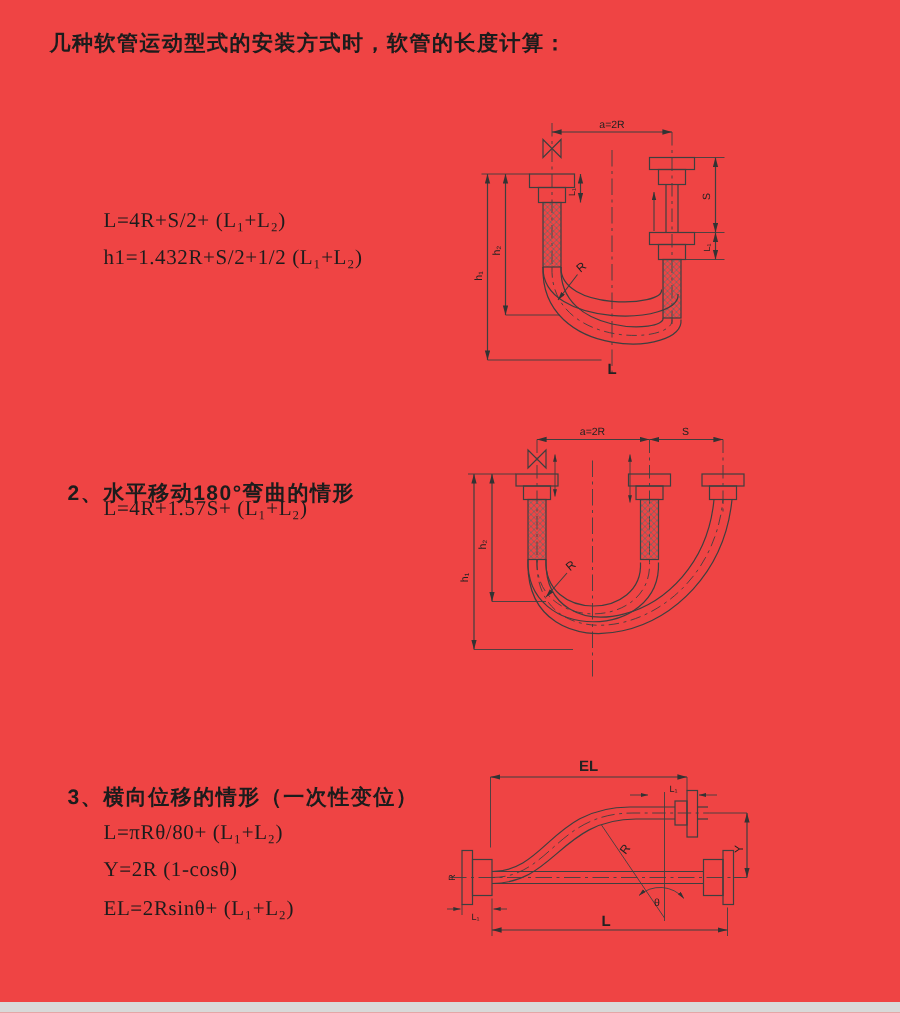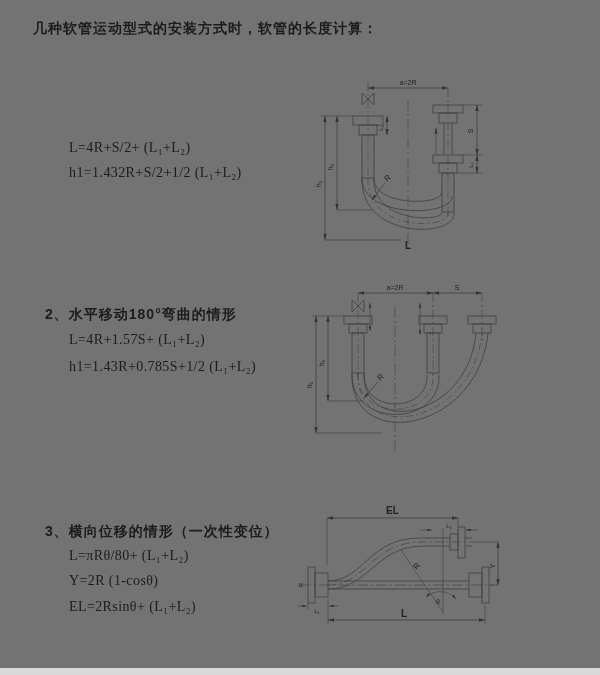--- a/index.html
+++ b/index.html
@@ -1,21 +1,21 @@
 <!DOCTYPE html>
 <html><head>
 <meta charset="utf-8">
 <style>
   html,body{margin:0;padding:0;}
   body{
     width:600px;height:675px;position:relative;background:#ffffff;
     font-family:"Liberation Sans","DejaVu Sans",sans-serif;color:#1c1c1c;
     overflow:hidden;
   }
-  .page{position:absolute;inset:0;background:#737373;}
+  .page{position:absolute;inset:0;background:#ef4444;}
   .doc-title{
     position:absolute;left:33px;top:20px;font-size:14px;font-weight:600;
     letter-spacing:1px;white-space:nowrap;
   }
   .sec-heading{
     position:absolute;left:45px;font-size:14px;font-weight:600;
     letter-spacing:1px;white-space:nowrap;
   }
   .formula{
     position:absolute;left:69px;font-size:14px;font-weight:400;
@@ -32,23 +32,22 @@
 </head>
 <body>
 
 <div class="page">
 
   <div class="doc-title">几种软管运动型式的安装方式时，软管的长度计算：</div>
 
   <div class="formula" style="top:140px">L=4R+S/2+ (L₁+L₂)</div>
   <div class="formula" style="top:165px">h1=1.432R+S/2+1/2 (L₁+L₂)</div>
 
-  <div class="sec-heading" style="top:306px">2、水平移动180°弯曲的情形</div>
+  <div class="sec-heading" style="top:320px">2、水平移动180°弯曲的情形</div>
   <div class="formula" style="top:332px">L=4R+1.57S+ (L₁+L₂)</div>
-  <div class="formula" style="top:359px">h1=1.43R+0.785S+1/2 (L₁+L₂)</div>
 
   <div class="sec-heading" style="top:523px">3、横向位移的情形（一次性变位）</div>
   <div class="formula" style="top:548px">L=πRθ/80+ (L₁+L₂)</div>
   <div class="formula" style="top:573px">Y=2R (1-cosθ)</div>
   <div class="formula" style="top:599px">EL=2Rsinθ+ (L₁+L₂)</div>
 
   <svg class="diag" style="left:315px;top:72px" width="265" height="185" viewBox="0 0 265 185">
     <defs>
       <marker id="ar1" markerWidth="9" markerHeight="6" refX="8" refY="2.2" orient="auto-start-reverse">
         <path d="M0 0 L8 2.2 L0 4.4 Z" fill="#333"></path>

